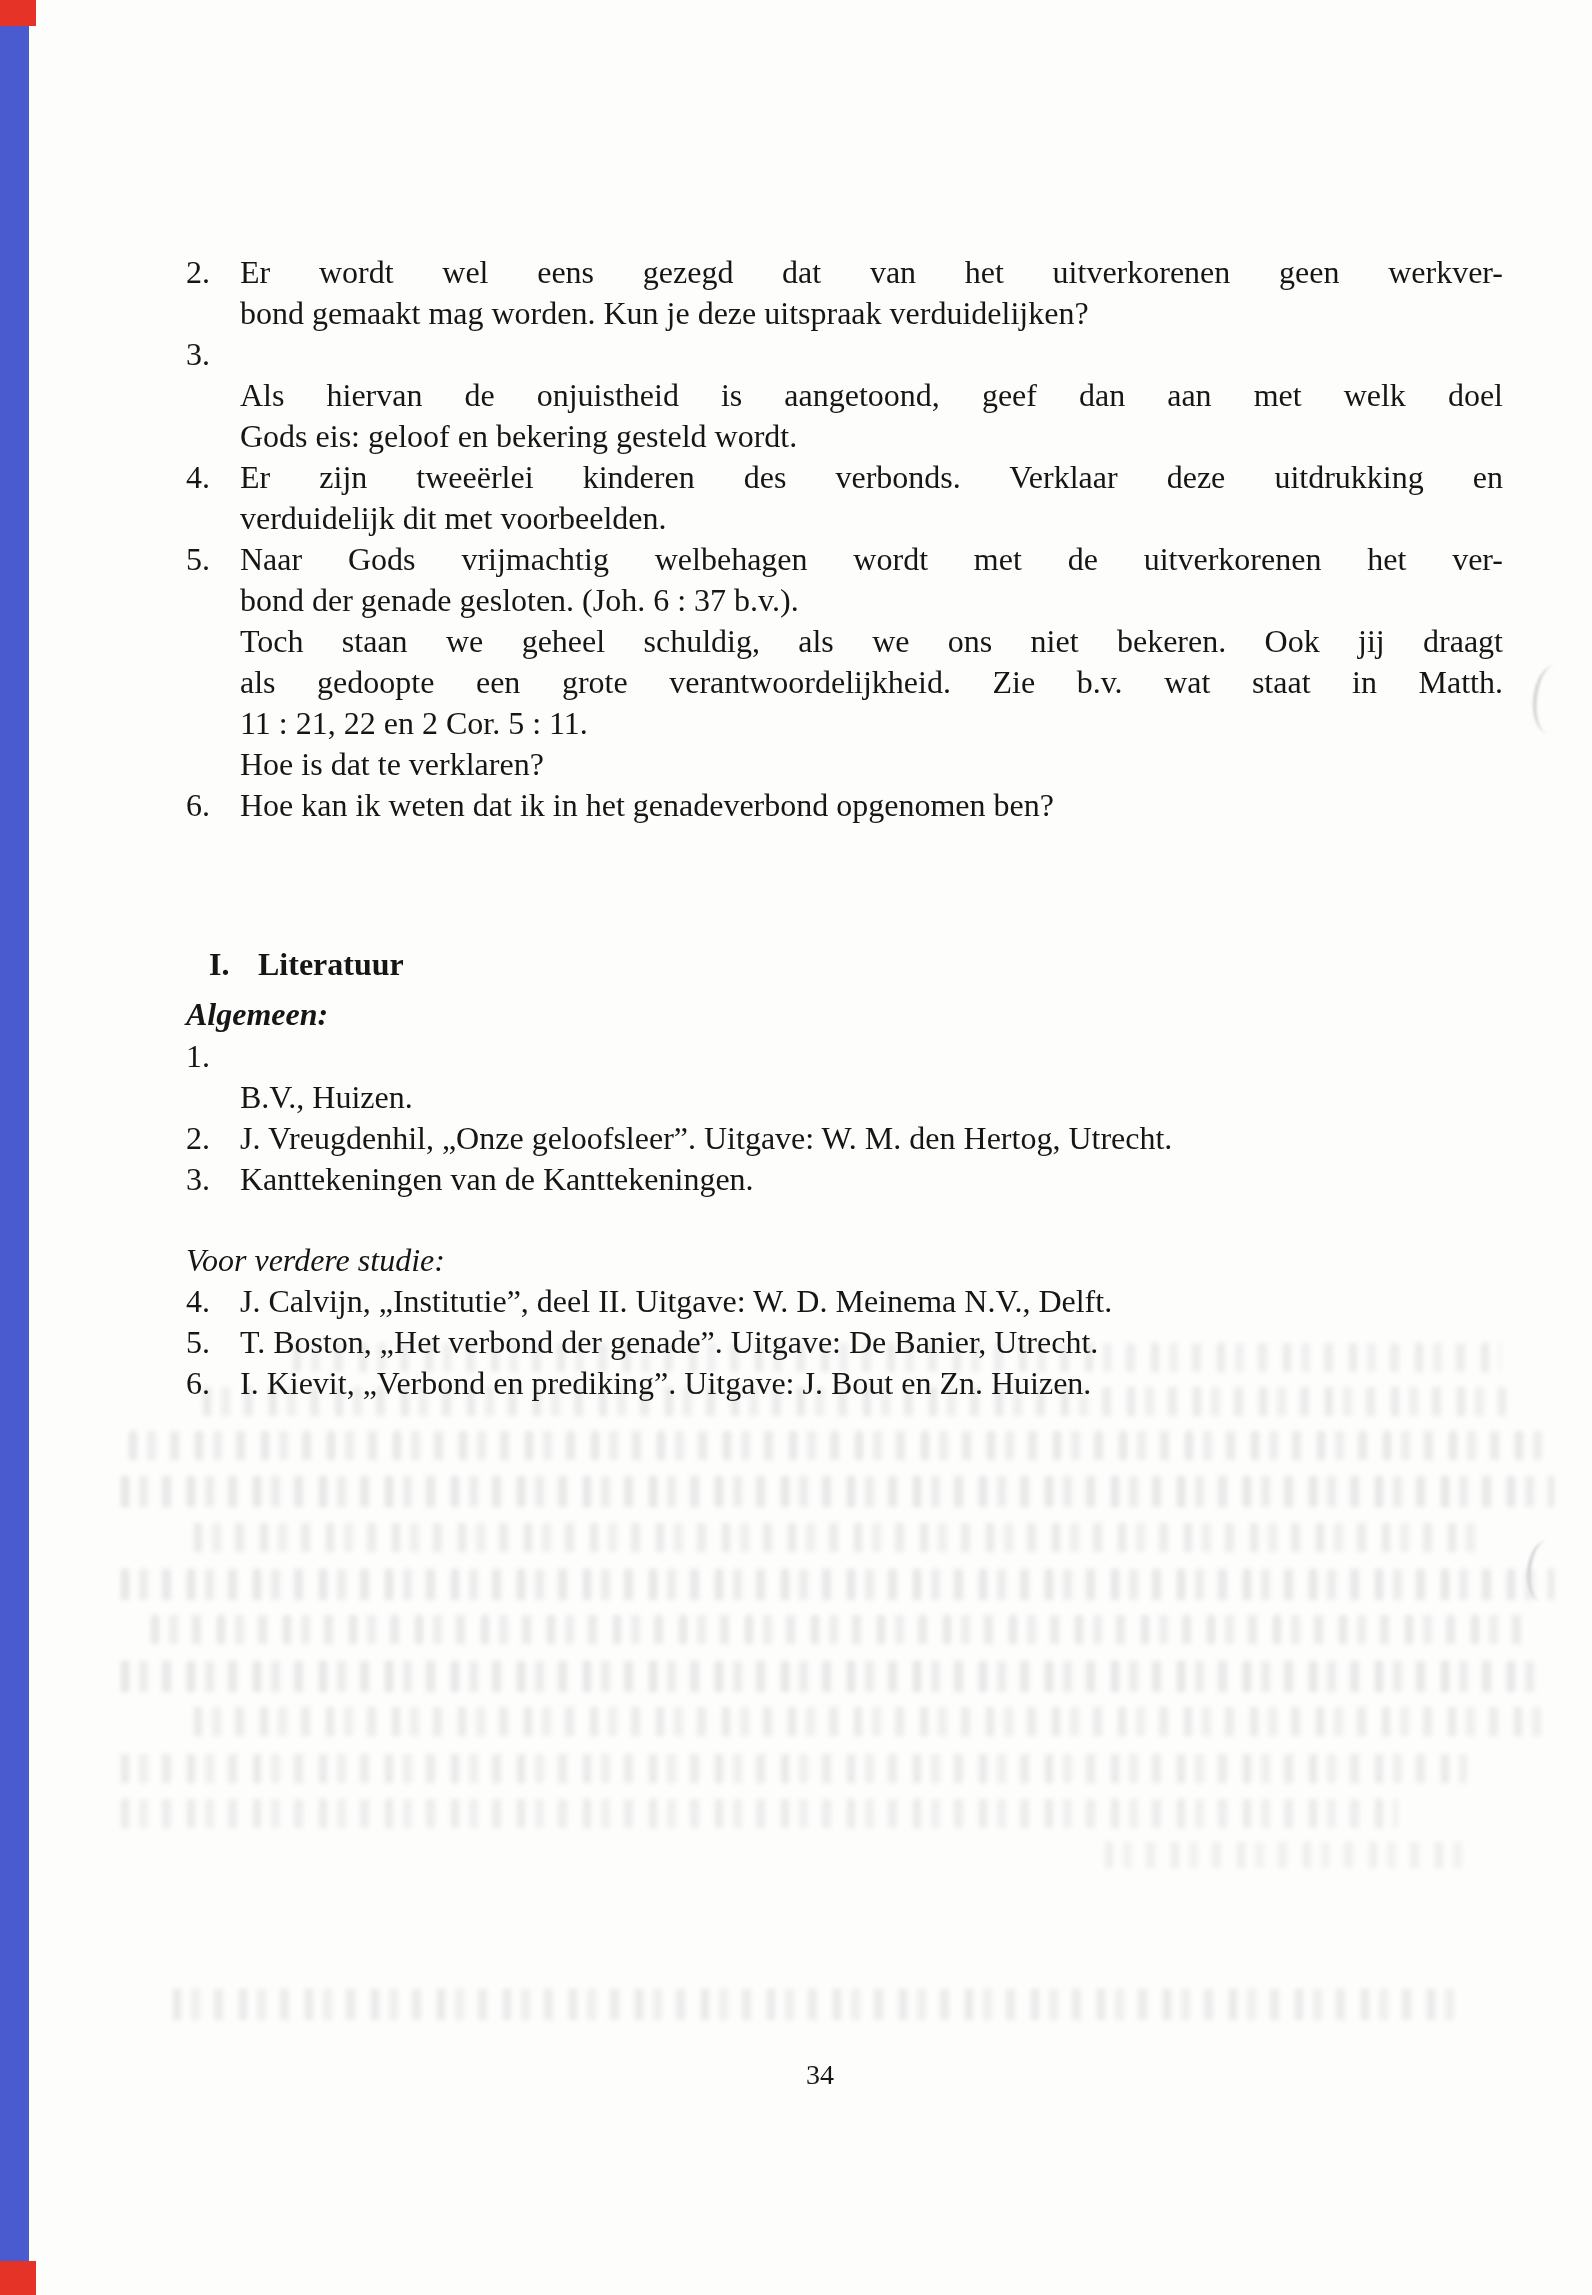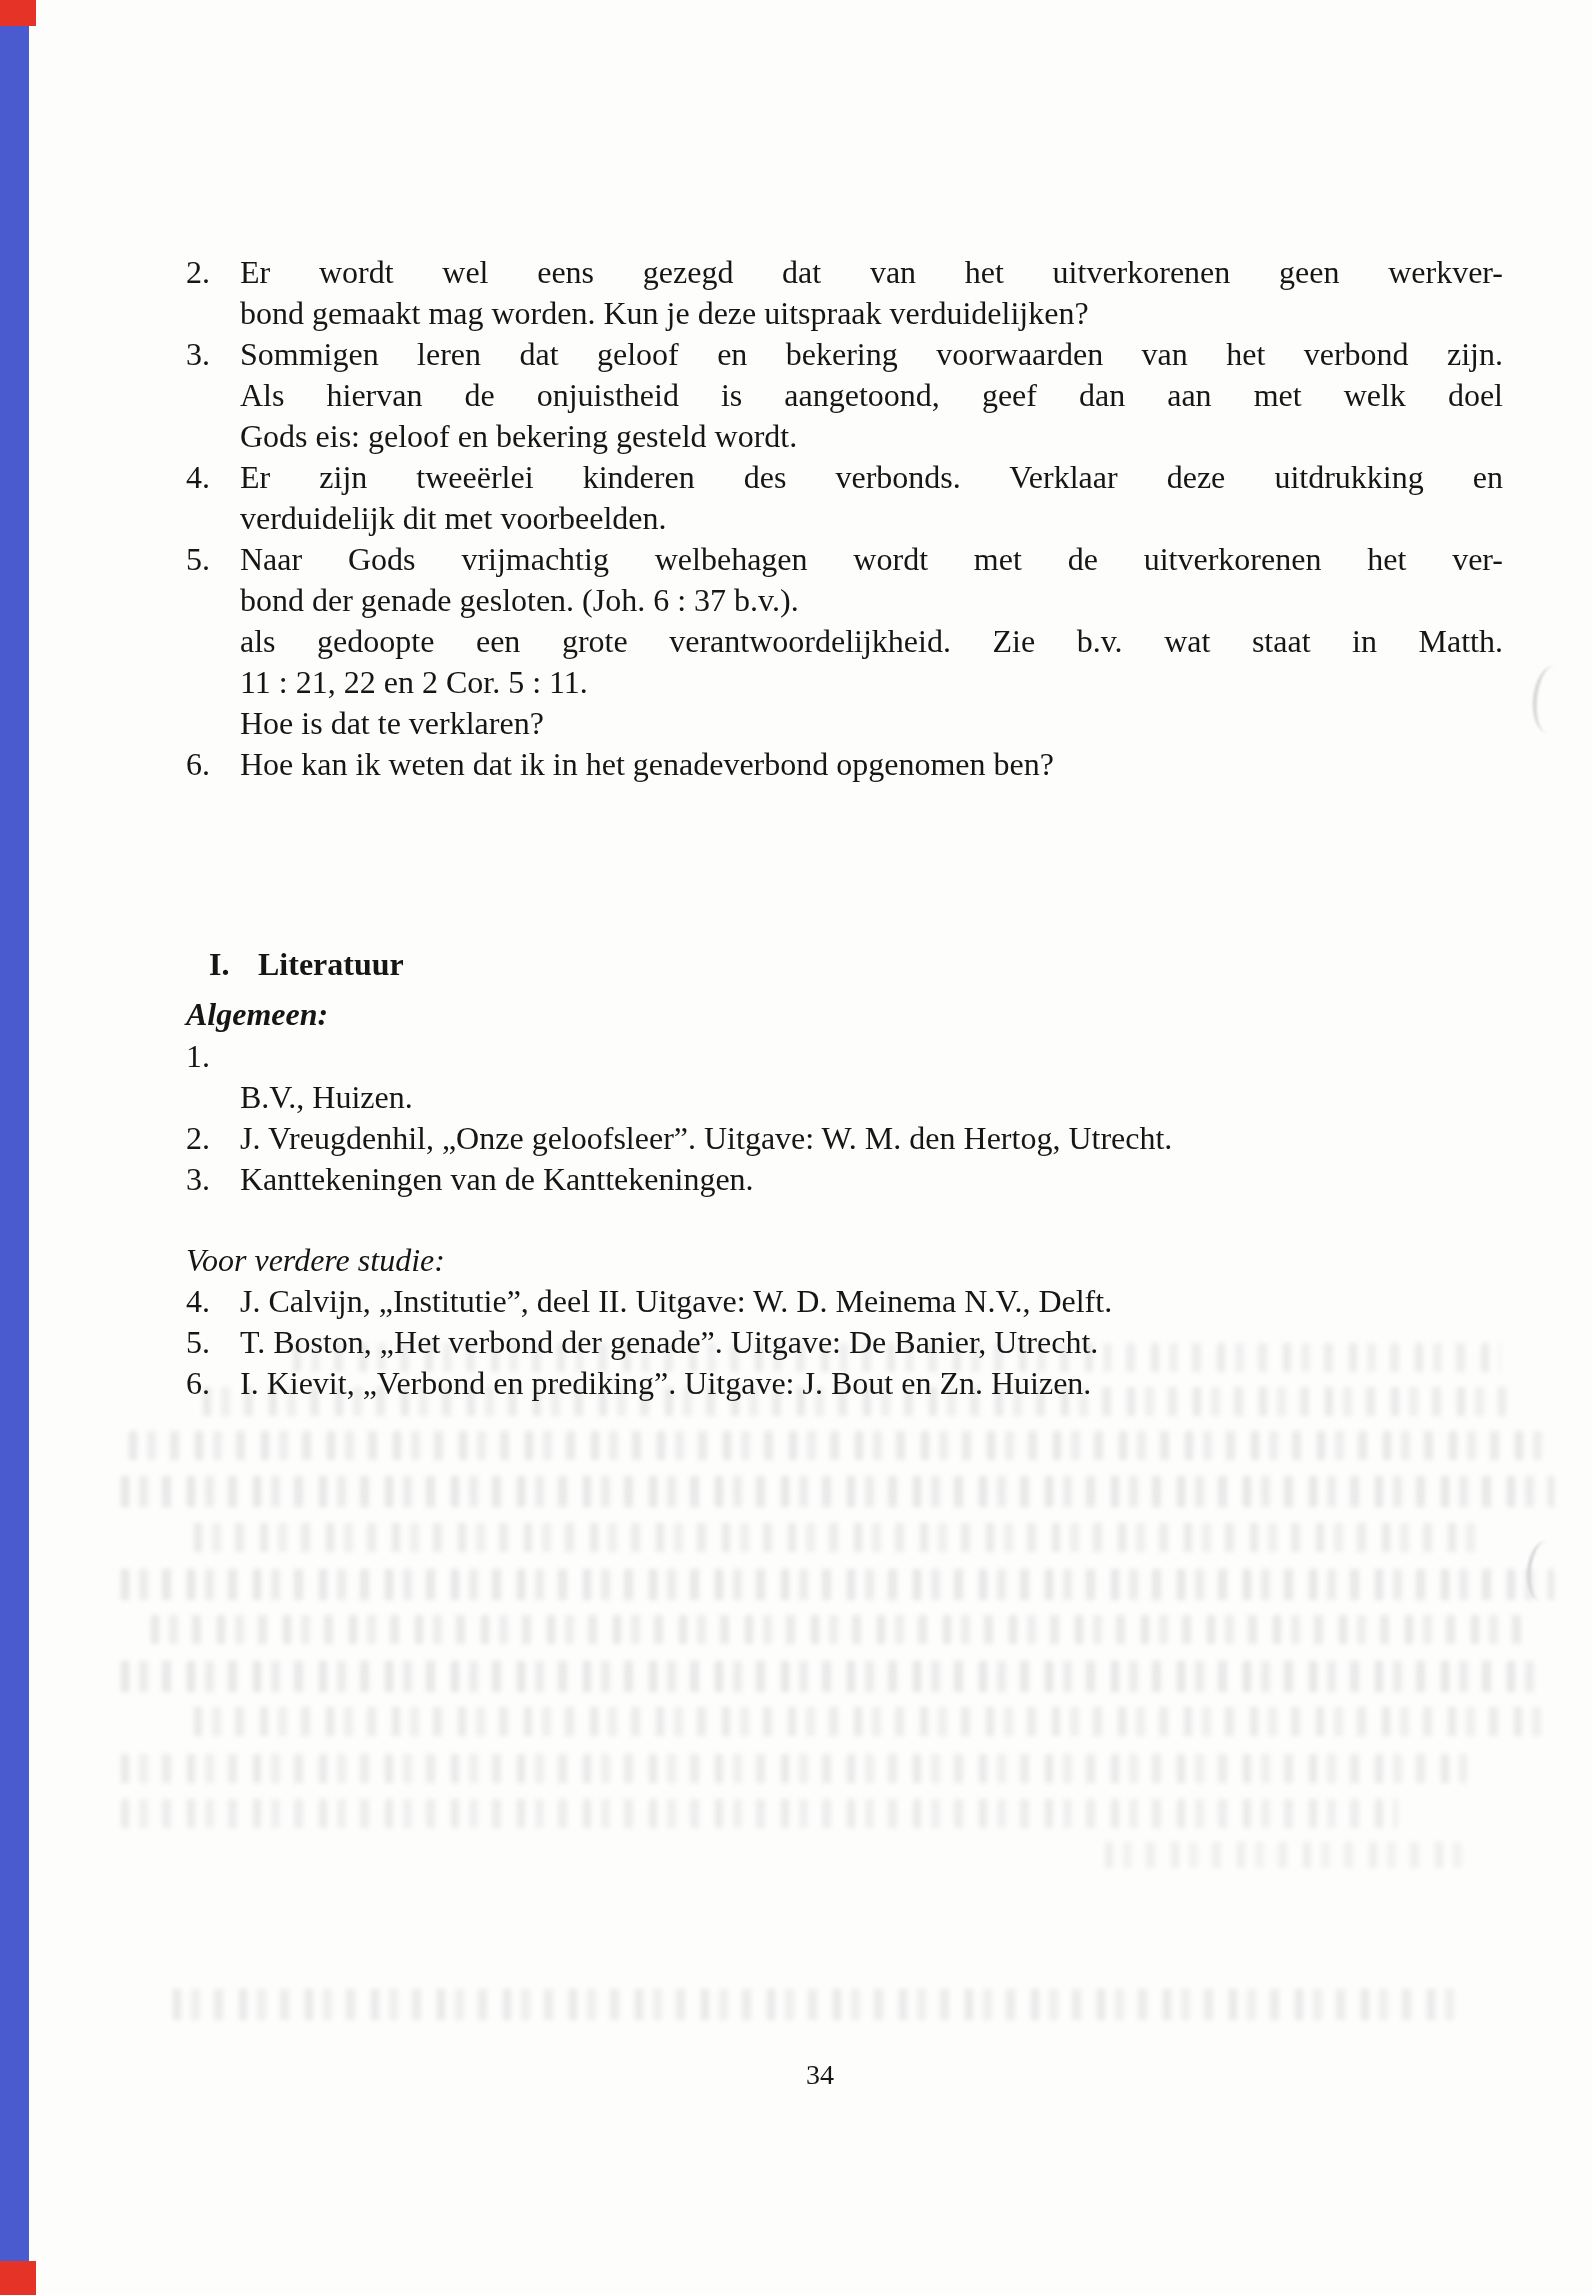--- a/index.html
+++ b/index.html
@@ -101,21 +101,20 @@
         <span class="txt">Er wordt wel eens gezegd dat van het uitverkorenen geen werkver-</span>
       </div>
       <div class="line">
         <span class="txt">bond gemaakt mag worden. Kun je deze uitspraak verduidelijken?</span>
       </div>
     </div>
 
     <div class="item">
       <div class="line jl">
         <span class="num">3.</span>
-        <span class="txt">Sommigen leren dat geloof en bekering voorwaarden van het verbond zijn.</span>
       </div>
       <div class="line jl">
         <span class="txt">Als hiervan de onjuistheid is aangetoond, geef dan aan met welk doel</span>
       </div>
       <div class="line">
         <span class="txt">Gods eis: geloof en bekering gesteld wordt.</span>
       </div>
     </div>
 
     <div class="item">
@@ -128,20 +127,23 @@
       </div>
     </div>
 
     <div class="item">
       <div class="line jl">
         <span class="num">5.</span>
         <span class="txt">Naar Gods vrijmachtig welbehagen wordt met de uitverkorenen het ver-</span>
       </div>
       <div class="line">
         <span class="txt">bond der genade gesloten. (Joh. 6 : 37 b.v.).</span>
+      </div>
+      <div class="line jl">
+        <span class="txt">Toch staan we geheel schuldig, als we ons niet bekeren. Ook jij draagt</span>
       </div>
       <div class="line jl">
         <span class="txt">als gedoopte een grote verantwoordelijkheid. Zie b.v. wat staat in Matth.</span>
       </div>
       <div class="line">
         <span class="txt">11 : 21, 22 en 2 Cor. 5 : 11.</span>
       </div>
       <div class="line">
         <span class="txt">Hoe is dat te verklaren?</span>
       </div>

